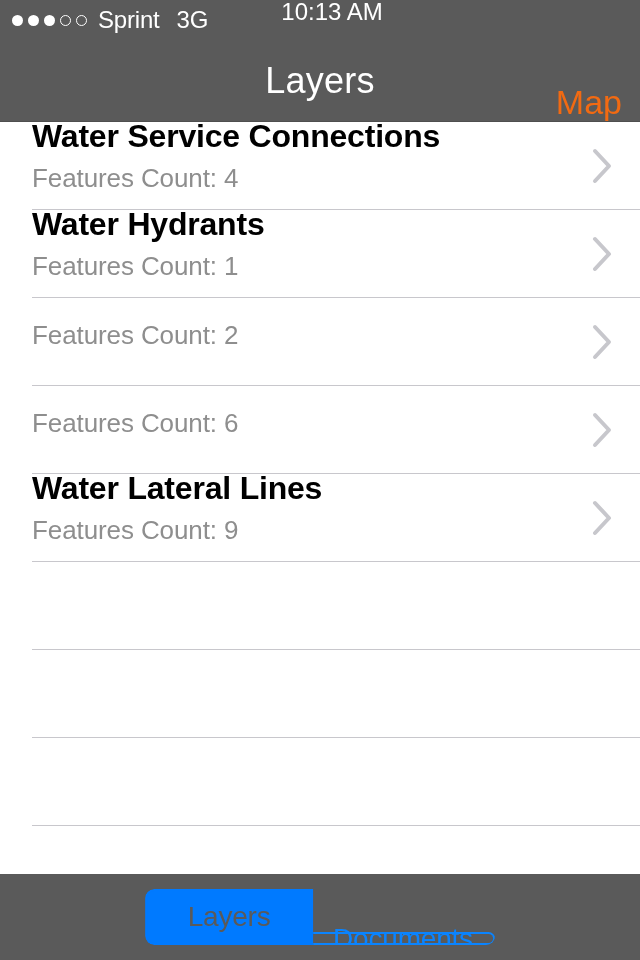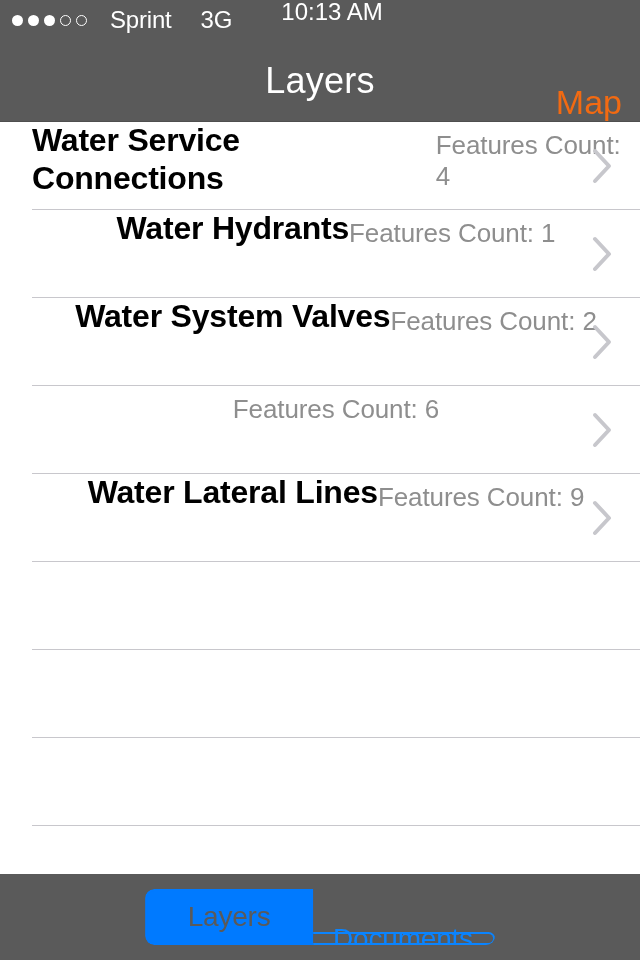--- a/index.html
+++ b/index.html
@@ -31,21 +31,21 @@
     height: 40px;
     background: #5a5a5a;
     color: #ffffff;
   }
   .sb-left {
     position: absolute;
     left: 12px; top: 0;
     height: 40px;
     display: flex;
     align-items: center;
-    gap: 12px;
+    gap: 0px;
   }
   .dots {
     display: flex;
     align-items: center;
     gap: 5px;
     margin-right: 11px;
   }
   .dot {
     width: 11px;
     height: 11px;
@@ -176,21 +176,21 @@
     background: #ffffff;
     cursor: pointer;
   }
   .row-inner {
     position: absolute;
     left: 32px;
     top: 0;
     right: 0;
     height: 68px;
     display: flex;
-    flex-direction: row;
+    flex-direction: column;
     justify-content: center;
   }
   .row-title {
     font-size: 32px;
     font-weight: bold;
     color: #000000;
     line-height: 1.18;
     letter-spacing: -0.2px;
   }
   .row-subtitle {
@@ -340,21 +340,20 @@
       <span class="chevron">
         <svg width="22" height="38" viewBox="0 0 22 38">
             <polyline points="3,4 17,19 3,34" fill="none" stroke="#c7c7cc" stroke-width="4" stroke-linecap="round" stroke-linejoin="round"></polyline>
           </svg>
       </span>
       <span class="row-sep"></span>
     </div>
 
     <div class="row">
       <div class="row-inner">
-        <div class="row-title">Water System Valves</div>
         <div class="row-subtitle">Features Count: 2</div>
       </div>
       <span class="chevron">
         <svg width="22" height="38" viewBox="0 0 22 38">
             <polyline points="3,4 17,19 3,34" fill="none" stroke="#c7c7cc" stroke-width="4" stroke-linecap="round" stroke-linejoin="round"></polyline>
           </svg>
       </span>
       <span class="row-sep"></span>
     </div>
 

